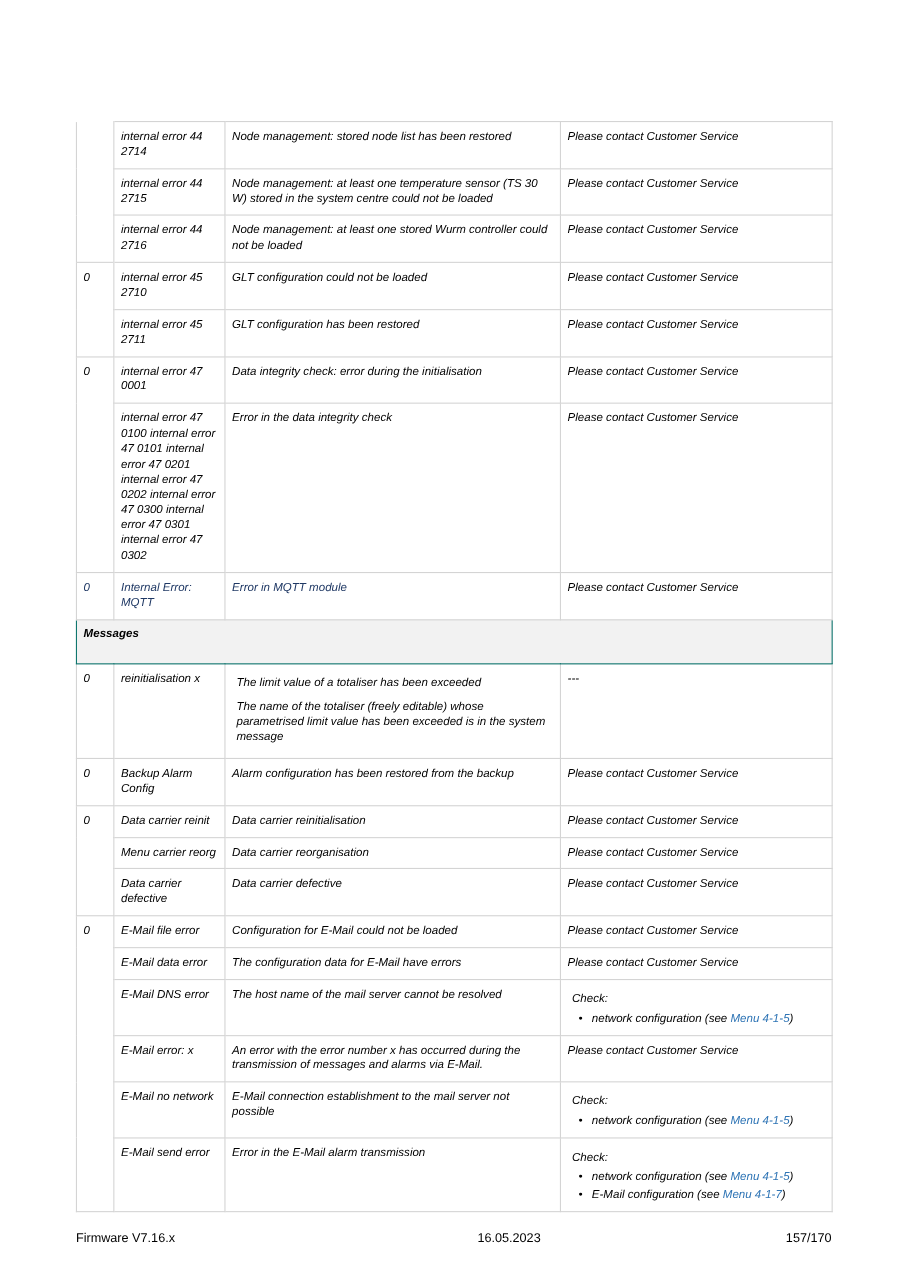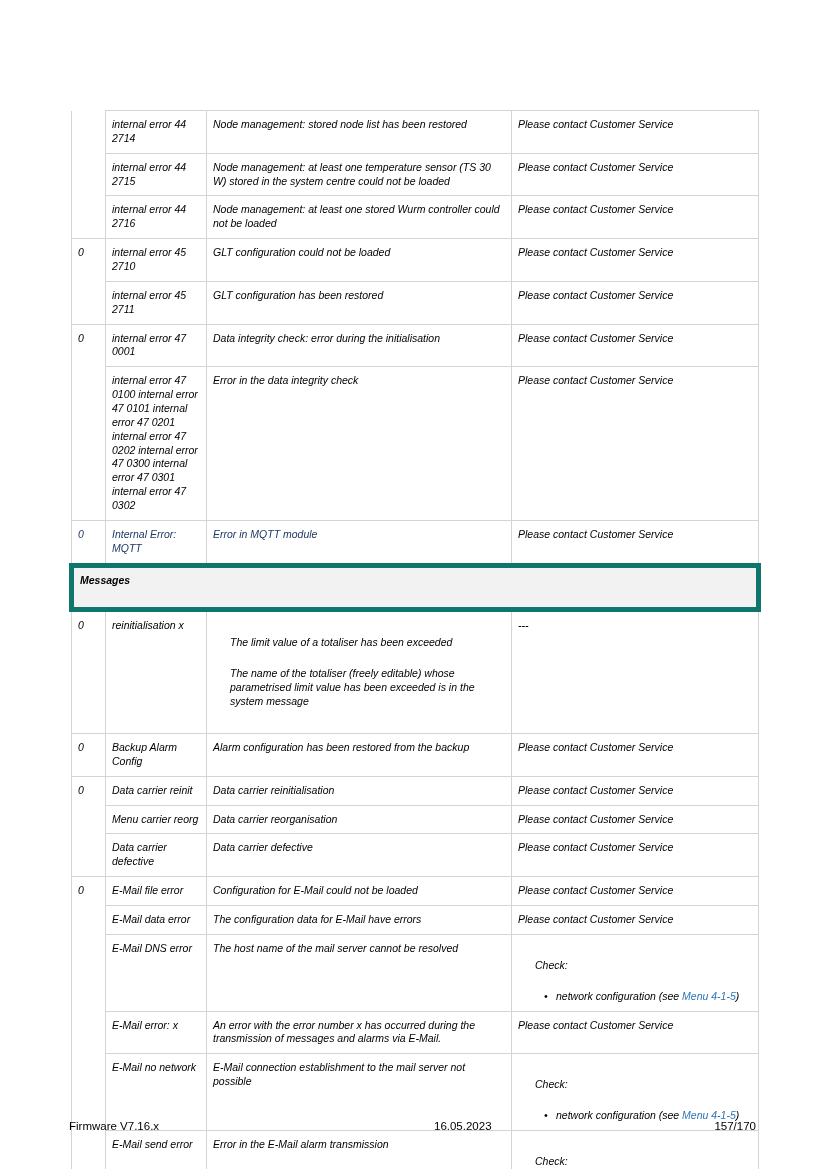--- a/index.html
+++ b/index.html
@@ -72,43 +72,43 @@
     border-bottom: none;
   }
   td.name { }
   td.desc { }
   td.act  { }
 
   tr.section-row td {
     background: #f2f2f2;
     font-weight: bold;
     padding: 6px 6px 20px 6px;
-    border: 5px solid #0f766e;
+    border: 1px solid #0f766e;
   }
 
   
   .rev-text { color: #1f3864; }
 
   
   .lnk {
     color: #2e74b5;
     text-decoration: none;
   }
 
-  .p { margin: 17px; }
+  .p { margin: 4px; }
   .p + .p { margin-top: 7px; }
 
   ul.checks {
     margin: 4px 0 0 0;
     padding-left: 22px;
     list-style: none;
   }
   ul.checks li {
     position: relative;
-    margin: 2px 0 0 16px;
+    margin: 2px 0 0 0;
     padding-left: 0;
   }
   ul.checks li:before {
     content: "\2022";
     position: absolute;
     left: -12px;
     top: 0;
   }
 
   

